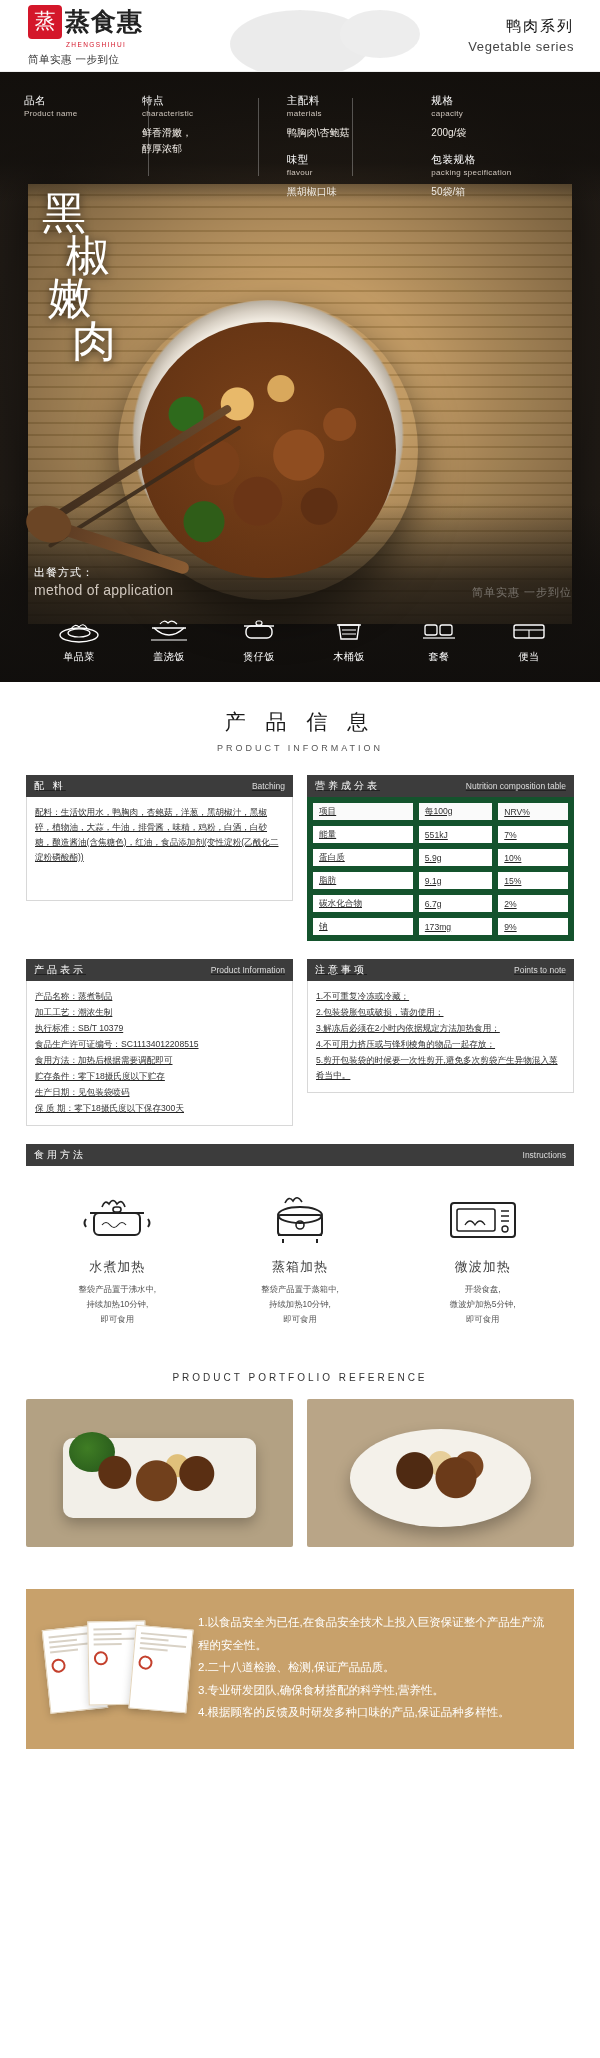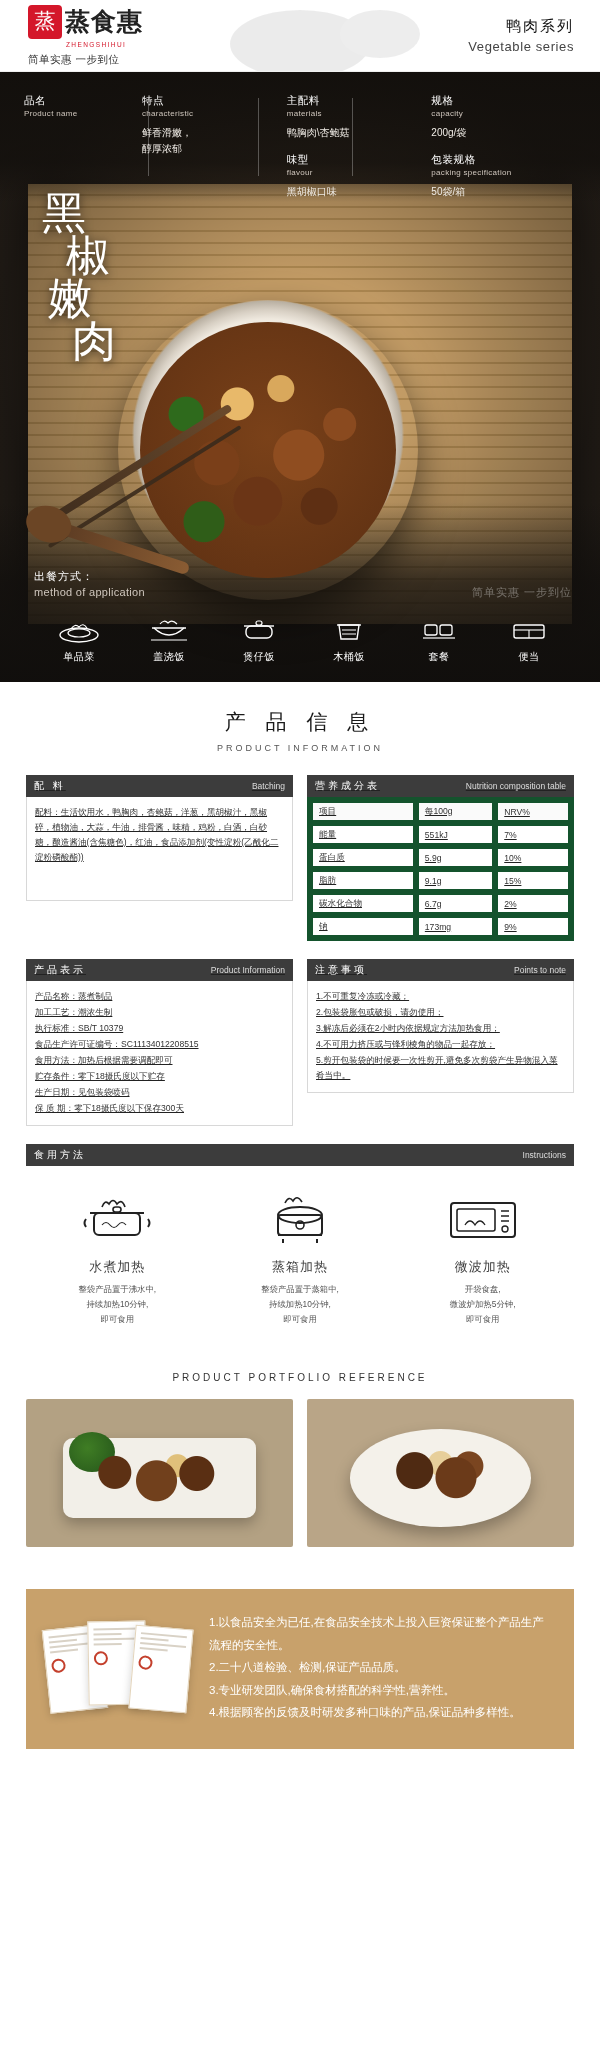--- a/index.html
+++ b/index.html
@@ -177,21 +177,21 @@
     width: 46px; height: 36px; border-radius: 50%;
     background: #6b4525;
   }
 
   
   .method {
     position: absolute; z-index: 8; left: 8px; right: 0; bottom: 18px;
     color: #fff; padding: 0 26px;
   }
   .method-title-cn { font-size: 11px; letter-spacing: 1px; }
-  .method-title-en { font-size: 11px; color: #cfc6bd; margin-top: 2px; letter-spacing: .3px; }
+  .method-title-en { font-size: 14px; color: #cfc6bd; margin-top: 2px; letter-spacing: .3px; }
   .method-row { display: flex; margin-top: 12px; }
   .method-item { flex: 1; text-align: center; }
   .method-icon { height: 34px; display: flex; align-items: flex-end; justify-content: center; }
   .method-icon svg { display:block; }
   .method-label { font-size: 10px; margin-top: 6px; letter-spacing: .5px; }
   .watermark {
     position: absolute; z-index: 7; right: 28px; bottom: 82px;
     color: rgba(255,255,255,.35); font-size: 11px; letter-spacing: 1px;
   }
 
@@ -284,21 +284,21 @@
       radial-gradient(circle at 50% 28%, #e7cf9b 0 12px, rgba(0,0,0,0) 13px),
       radial-gradient(circle at 72% 32%, #7a4520 0 14px, rgba(0,0,0,0) 15px);
   }
 
   
   .promise {
     margin: 42px 26px 30px;
     background: #c8a16b;
     padding: 22px 20px;
     display: flex;
-    gap: 13px;
+    gap: 2px;
     align-items: flex-start;
   }
   .certs { flex: 0 0 150px; position: relative; height: 116px; }
   .cert {
     position: absolute;
     width: 58px; height: 84px;
     background: #fff;
     border: 1px solid #e3d4bb;
     box-shadow: 0 3px 8px rgba(0,0,0,.18);
     padding: 6px 5px;

